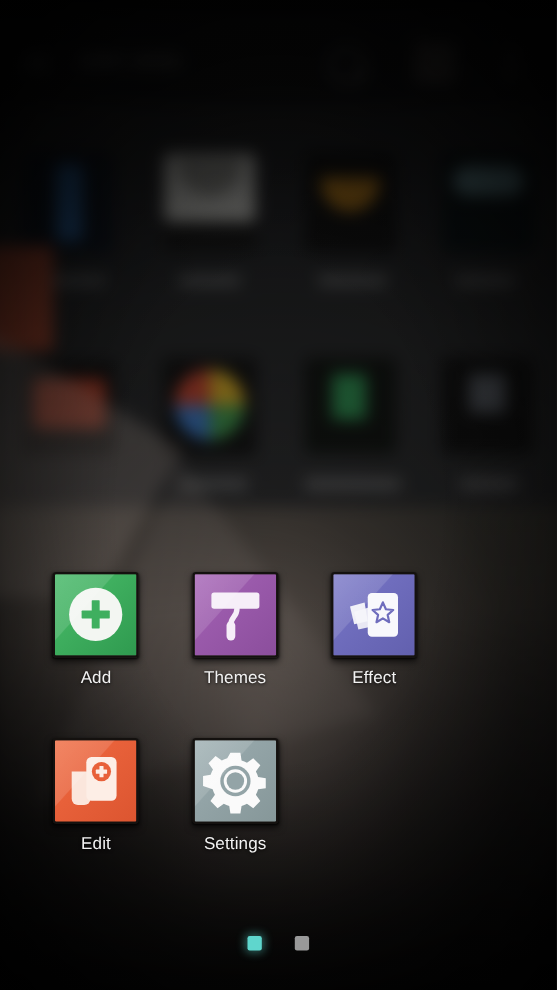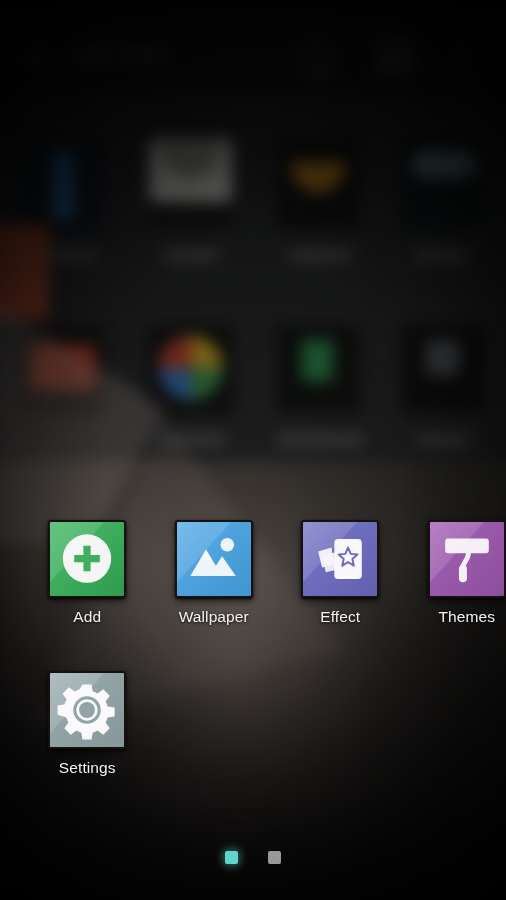--- a/index.html
+++ b/index.html
@@ -243,63 +243,65 @@
           <svg viewBox="0 0 78 78">
             <circle cx="39" cy="38.5" r="25.5" fill="#f3f6f2"></circle>
             <rect x="35.2" y="25" width="7.6" height="27" rx="0.6" fill="#3faf5f"></rect>
             <rect x="25.5" y="34.8" width="27" height="7.6" rx="0.6" fill="#3faf5f"></rect>
           </svg>
           <div class="gloss"></div>
         </div>
         <div class="menu-label">Add</div>
       </div>
 
-      <div class="menu-cell">
-        <div class="tile" style="background:linear-gradient(135deg,#5bafe6 0%,#4fa3de 40%,#4095d0 100%);">
-          <svg viewBox="0 0 78 78">
-            <circle cx="53" cy="24" r="7.2" fill="#eef5fa"></circle>
-            <path d="M14 57 L30.5 29 L41 46 L47.5 36 L62 57 Z" fill="#eef5fa"></path>
-            <path d="M30.5 29 L24 40 L37 40 Z" fill="#ffffff" opacity="0.55"></path>
-          </svg>
-          <div class="gloss"></div>
-        </div>
-        <div class="menu-label">Wallpaper</div>
+
+      <div class="menu-cell">
+        <div class="tile" style="background:linear-gradient(135deg,#a766b7 0%,#9a5aab 40%,#8b4e9c 100%);">
+          <svg viewBox="0 0 78 78">
+            <rect x="16" y="17.5" width="46" height="15.5" rx="2.6" fill="#f6eef8"></rect>
+            <path d="M40.5 33 C40.5 41, 34.5 41, 34.5 49" stroke="#f6eef8" stroke-width="5.2" fill="none" stroke-linecap="round"></path>
+            <rect x="30.5" y="45" width="8.4" height="18.5" rx="4.2" fill="#f6eef8"></rect>
+          </svg>
+          <div class="gloss"></div>
+        </div>
+        <div class="menu-label">Themes</div>
       </div>
 
       <div class="menu-cell">
         <div class="tile" style="background:linear-gradient(135deg,#7d7bc8 0%,#6f6dbd 40%,#6260ae 100%);">
           <svg viewBox="0 0 78 78">
             <path d="M20 48 L16 31 L30 27 L33 45 Z" fill="#f5f5fa" opacity="0.95"></path>
             <path d="M24 53 L20 36 L34 32 L37 50 Z" fill="#f5f5fa" opacity="0.9"></path>
             <rect x="33" y="18" width="29" height="42" rx="4" fill="#f8f8fc"></rect>
             <path d="M47.5 27 L50.4 33.6 L57.4 34.3 L52.1 39 L53.6 46 L47.5 42.3 L41.4 46 L42.9 39 L37.6 34.3 L44.6 33.6 Z" fill="none" stroke="#6f6dbd" stroke-width="2.1" stroke-linejoin="round"></path>
           </svg>
           <div class="gloss"></div>
         </div>
         <div class="menu-label">Effect</div>
       </div>
 
-      <div class="menu-cell">
-        <div class="tile" style="background:linear-gradient(135deg,#a766b7 0%,#9a5aab 40%,#8b4e9c 100%);">
-          <svg viewBox="0 0 78 78">
-            <rect x="16" y="17.5" width="46" height="15.5" rx="2.6" fill="#f6eef8"></rect>
-            <path d="M40.5 33 C40.5 41, 34.5 41, 34.5 49" stroke="#f6eef8" stroke-width="5.2" fill="none" stroke-linecap="round"></path>
-            <rect x="30.5" y="45" width="8.4" height="18.5" rx="4.2" fill="#f6eef8"></rect>
-          </svg>
-          <div class="gloss"></div>
-        </div>
-        <div class="menu-label">Themes</div>
-      </div>
-
     </div>
 
     <div class="row-gap"></div>
 
     <div class="menu-row">
 
+      <div class="menu-cell">
+        <div class="tile" style="background:linear-gradient(135deg,#ef6d44 0%,#e8613a 40%,#dc5530 100%);">
+          <svg viewBox="0 0 78 78">
+            <path d="M16 30 h18 v26 a6 6 0 0 1 -6 6 h-6 a6 6 0 0 1 -6 -6 Z" fill="#fbe6dc"></path>
+            <rect x="30" y="16" width="29" height="42" rx="5" fill="#fdeee6"></rect>
+            <circle cx="44.5" cy="30" r="9.2" fill="#e8613a"></circle>
+            <rect x="42.6" y="24.6" width="3.9" height="10.8" rx="0.5" fill="#fdeee6"></rect>
+            <rect x="39.1" y="28.1" width="10.8" height="3.9" rx="0.5" fill="#fdeee6"></rect>
+          </svg>
+          <div class="gloss"></div>
+        </div>
+        <div class="menu-label">Edit</div>
+      </div>
 
 
       <div class="menu-cell">
         <div class="tile" style="background:linear-gradient(135deg,#9fb0b3 0%,#93a4a7 40%,#869799 100%);">
           <svg viewBox="0 0 78 78">
             <path d="M34.2 12 h9.6 l1.1 7.3 a21 21 0 0 1 5.2 2.2 l6 -4.3 6.8 6.8 -4.3 6 a21 21 0 0 1 2.2 5.2 l7.3 1.1 v9.6 l-7.3 1.1 a21 21 0 0 1 -2.2 5.2 l4.3 6 -6.8 6.8 -6 -4.3 a21 21 0 0 1 -5.2 2.2 l-1.1 7.3 h-9.6 l-1.1 -7.3 a21 21 0 0 1 -5.2 -2.2 l-6 4.3 -6.8 -6.8 4.3 -6 a21 21 0 0 1 -2.2 -5.2 L8 43.8 v-9.6 l7.3 -1.1 a21 21 0 0 1 2.2 -5.2 l-4.3 -6 6.8 -6.8 6 4.3 a21 21 0 0 1 5.2 -2.2 Z" fill="#fafafa"></path>
             <circle cx="39" cy="39" r="14.5" fill="#93a4a7"></circle>
             <circle cx="39" cy="39" r="11.2" fill="#fafafa"></circle>
             <circle cx="39" cy="39" r="8.4" fill="#93a4a7"></circle>
           </svg>

